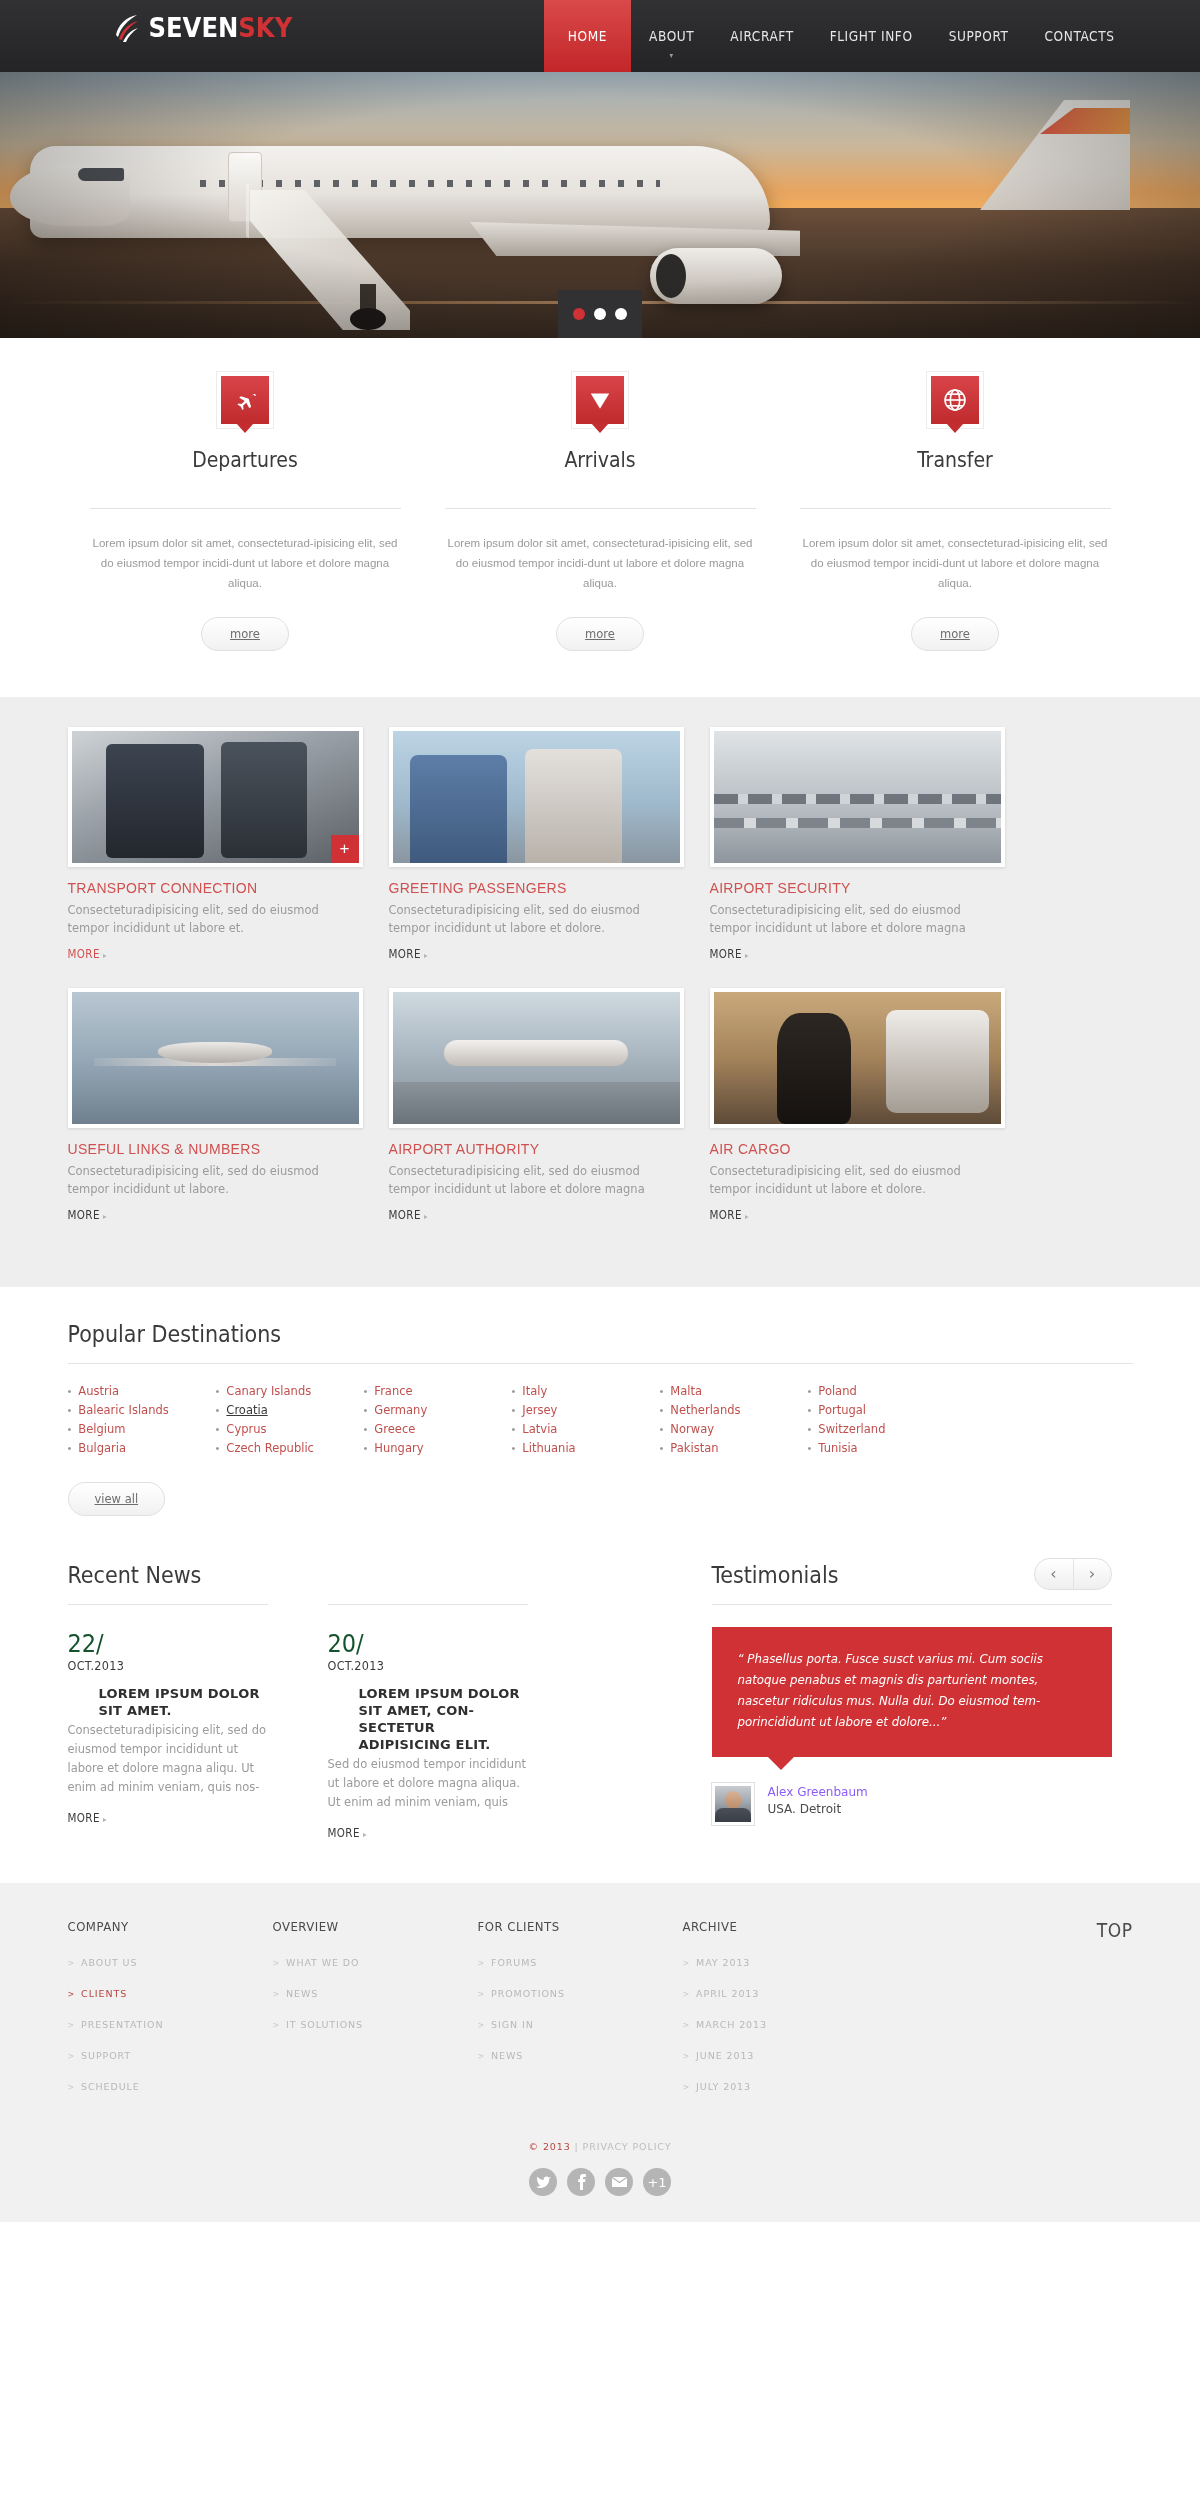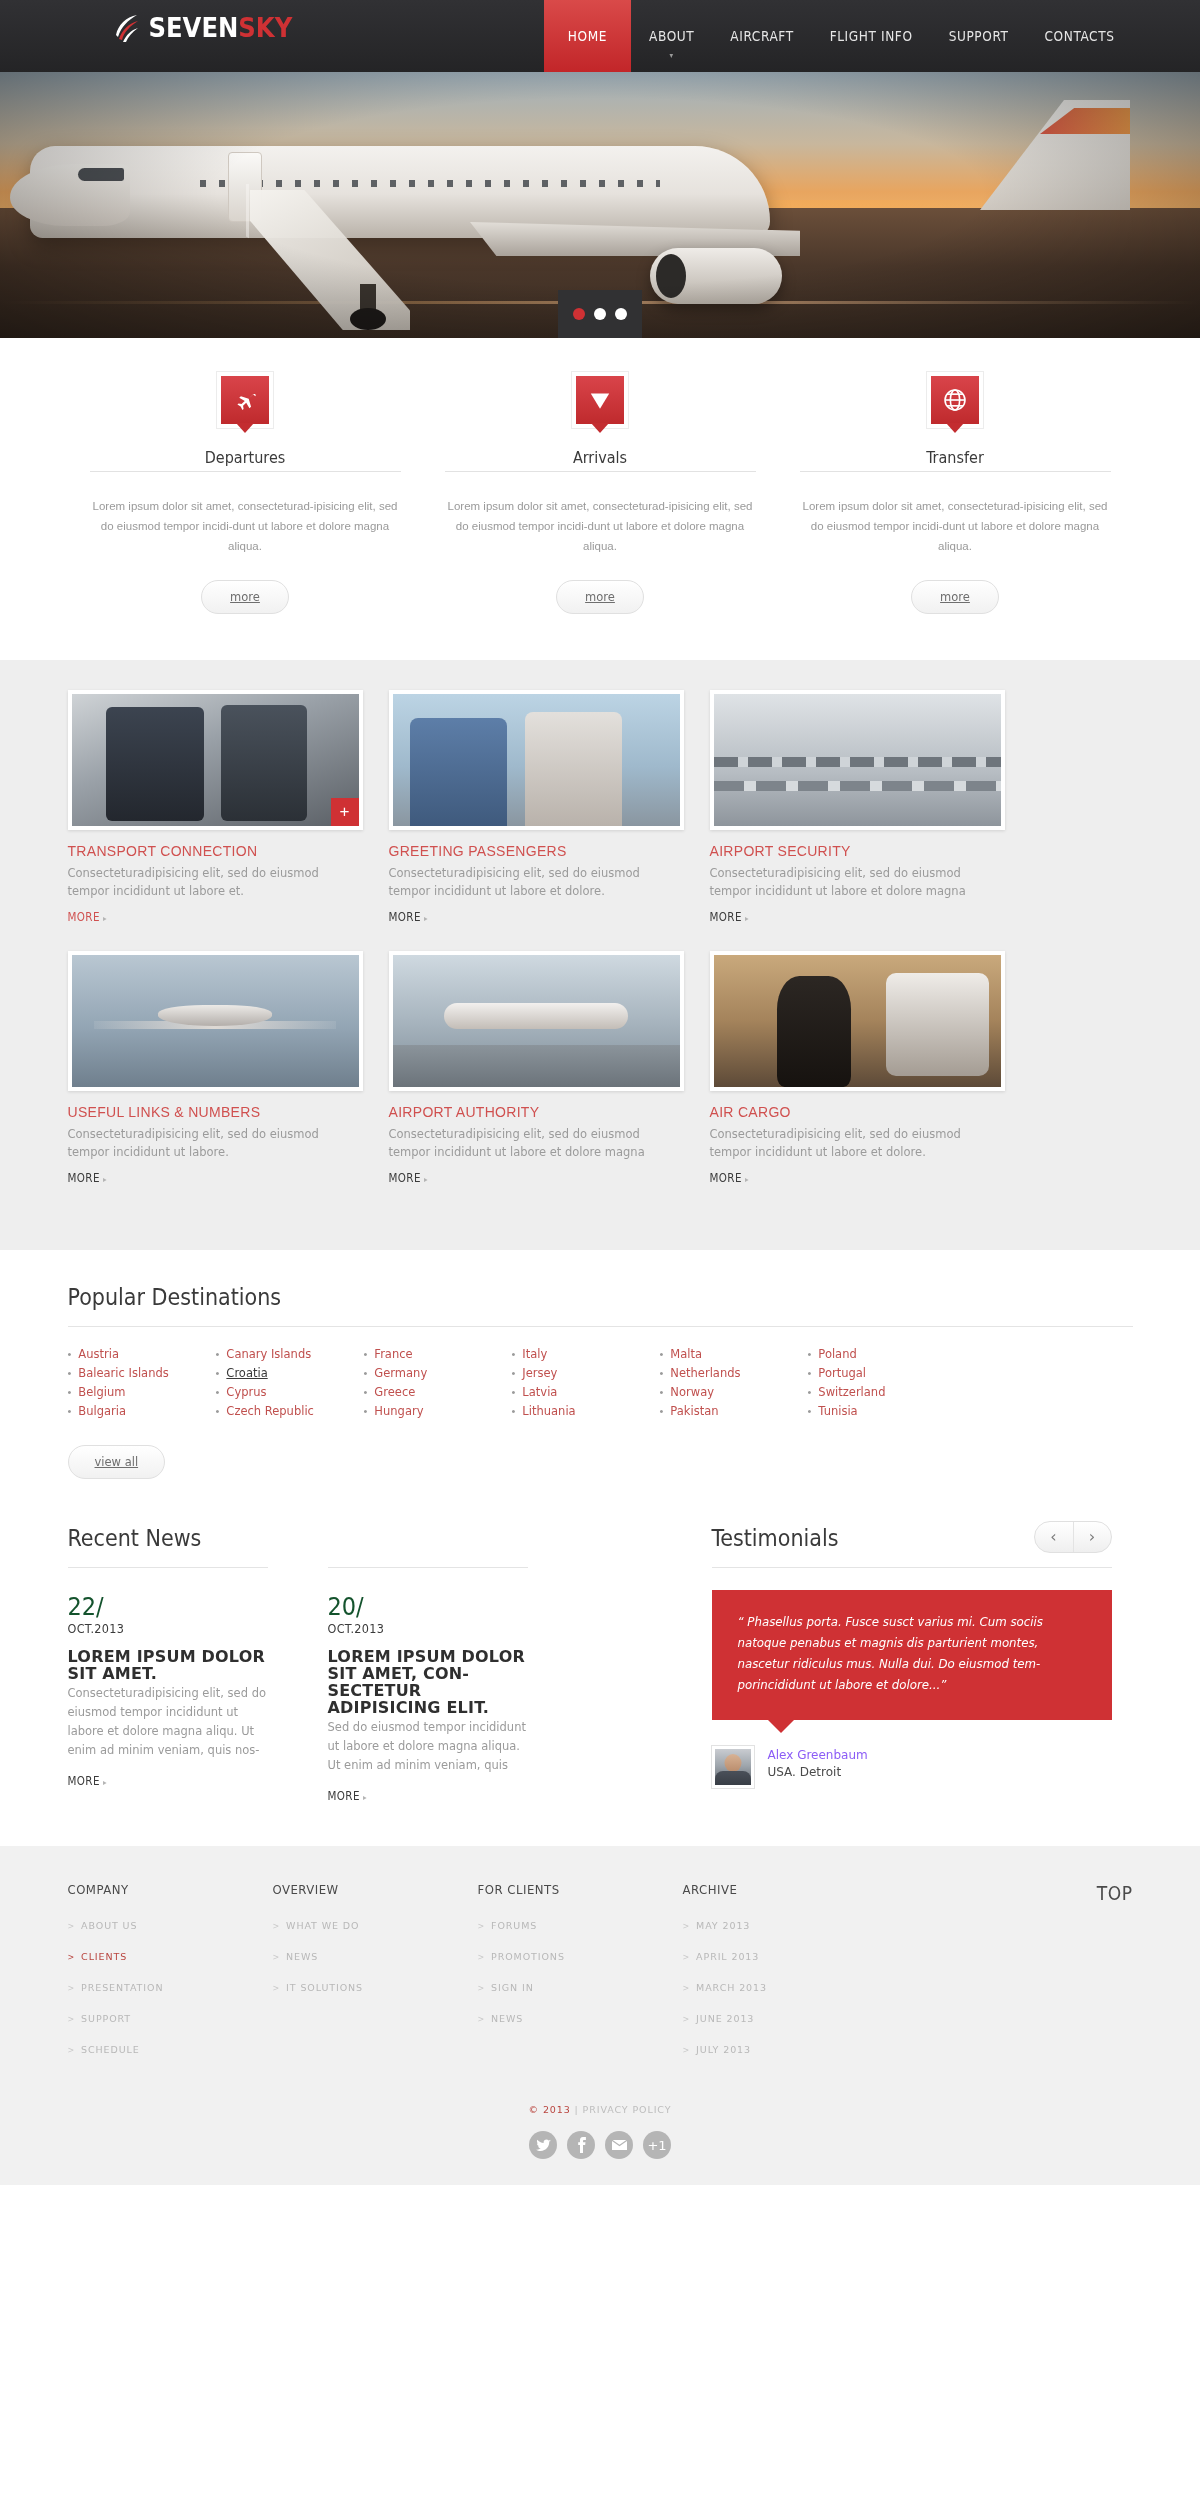--- a/index.html
+++ b/index.html
@@ -186,22 +186,22 @@
     display:flex; align-items:center; justify-content:center;
   }
   .svc-icon:after {
     content:""; position:absolute; left:50%; bottom:-9px; transform: translateX(-50%);
     border-left: 9px solid transparent; border-right: 9px solid transparent;
     border-top: 10px solid #c32d30;
   }
   .svc-icon svg { position: relative; z-index: 2; }
   .svc-title {
     font-family:"DejaVu Sans Condensed","Liberation Sans",sans-serif;
-    font-size: 16px; color:#3a3a3a; margin-top: 24px; font-weight: normal;
-    padding-bottom: 4px;
+    font-size: 21px; color:#3a3a3a; margin-top: 24px; font-weight: normal;
+    padding-bottom: 36px;
     border-bottom: 1px solid #e2e2e2;
   }
   .svc-text {
     margin-top: 24px;
     font-size: 11.5px; line-height: 20px; color: #9a9a9a;
     font-family: Liberation Sans, sans-serif;
   }
   .btn-more {
     margin-top: 24px;
     display:inline-block;
@@ -305,23 +305,24 @@
   .news-date {
     margin-top: 26px;
     font-family:"DejaVu Sans Condensed","Liberation Sans",sans-serif;
     font-size: 25px; color:#14532d; line-height:1;
   }
   .news-month {
     font-family:"DejaVu Sans Condensed","Liberation Sans",sans-serif;
     font-size: 12.5px; color:#3a3a3a; letter-spacing:.3px; margin-top:2px;
   }
   .news-title {
-    margin-top: 12px; font-size: 16px; font-weight: bold; color:#2f2f2f;
+    margin-top: 12px; font-size: 13px; font-weight: bold; color:#2f2f2f;
     line-height: 17px; letter-spacing:.2px;
     font-family:"DejaVu Sans","Liberation Sans",sans-serif;
+    margin-left:31px;
   }
   .news-body {
     margin-top: 2px; font-size: 11.5px; line-height: 19px; color:#9b9b9b;
     font-family:"DejaVu Sans","Liberation Sans",sans-serif;
   }
   .news-more {
     margin-top: 14px; display:inline-block; text-decoration:none;
     font-family:"DejaVu Sans Condensed","Liberation Sans",sans-serif;
     font-size: 11.5px; color:#3a3a3a; letter-spacing:.4px;
   }

